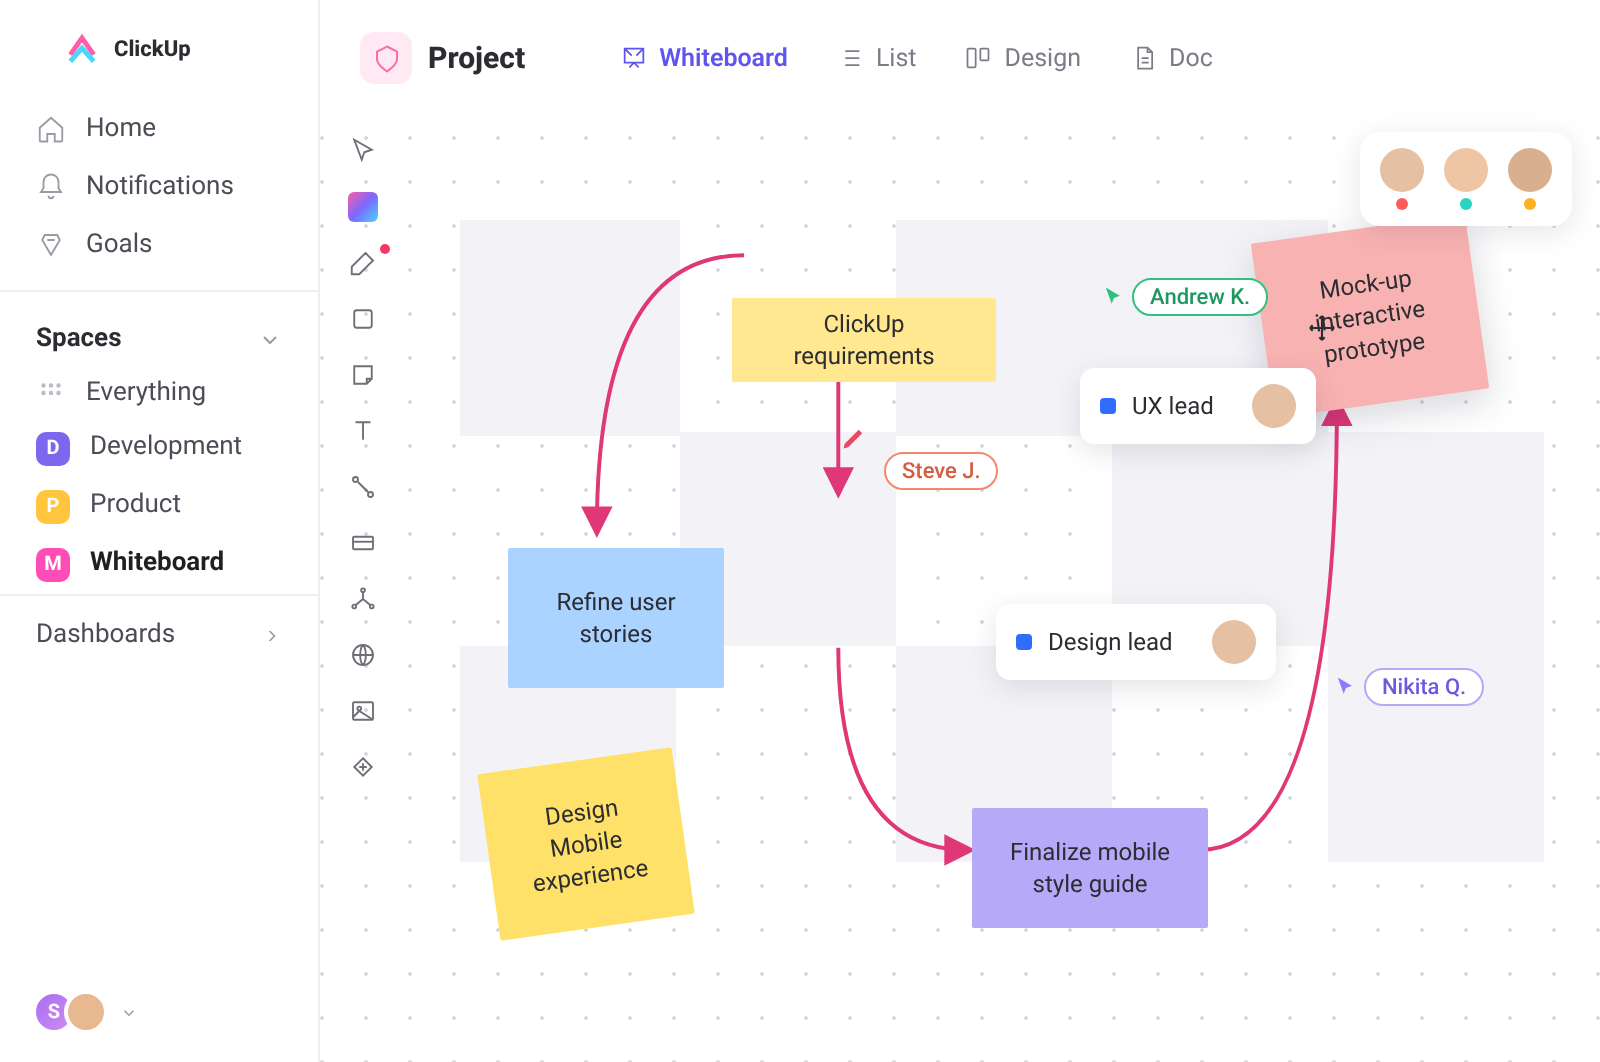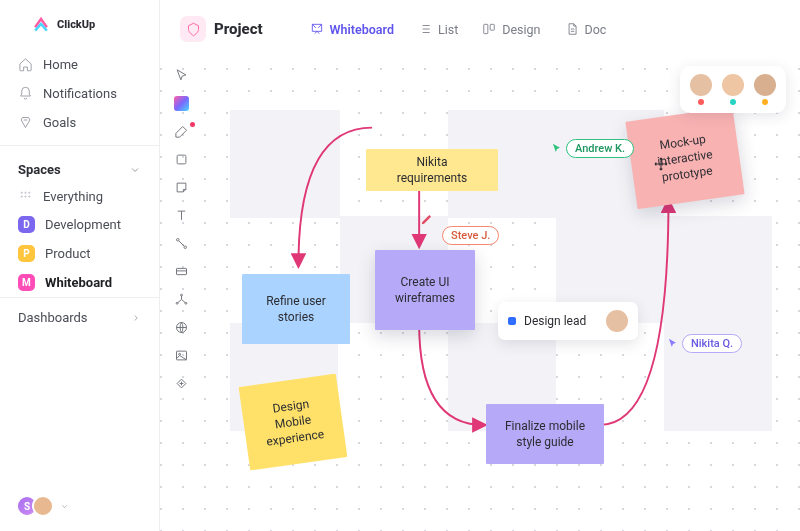--- a/index.html
+++ b/index.html
@@ -6,21 +6,21 @@
 body { font-family: -apple-system, BlinkMacSystemFont, "Segoe UI", Roboto, sans-serif; font-size: 13px; color: #2c2d32; background: #fff; width: 800px; height: 531px; overflow: hidden; border-radius: 10px; position: relative; }
 .app { display: flex; height: 100%; }
 .sidebar { width: 160px; display: flex; flex-direction: column; border-right: 1px solid #eee; }
 .logo { display: flex; align-items: center; gap: 6px; padding: 14px 31px; font-weight: 800; font-size: 11px; }
 .logo svg { width: 20px; height: 20px; }
 .nav-sec { padding: 2px 0; }
 .nav-item { display: flex; align-items: center; gap: 10px; padding: 7px 18px; font-size: 13px; color: #4b4d56; cursor: pointer; }
 .nav-item svg { width: 15px; height: 15px; stroke: #9a9ca5; fill: none; stroke-width: 1.5; }
 .section-head { display: flex; align-items: center; justify-content: space-between; padding: 10px 18px 6px; font-weight: 700; font-size: 13px; }
 .section-head svg { width: 12px; height: 12px; stroke: #9a9ca5; fill: none; stroke-width: 2; }
-.space-item { display: flex; align-items: center; gap: 10px; padding: 6px 18px; font-size: 13px; color: #4b4d56; cursor: pointer; }
+.space-item { display: flex; align-items: flex-start; gap: 10px; padding: 6px 18px; font-size: 13px; color: #4b4d56; cursor: pointer; }
 .space-item.bold { font-weight: 700; color: #1f2024; }
 .space-badge { width: 17px; height: 17px; border-radius: 5px; display: flex; align-items: center; justify-content: center; font-size: 10px; font-weight: 700; color: #fff; }
 .hr { height: 1px; background: #eee; margin: 6px 0; }
 .collapsible { display: flex; align-items: center; justify-content: space-between; padding: 12px 18px; font-size: 13px; color: #4b4d56; cursor: pointer; border-top: 1px solid #eee; }
 .collapsible svg { width: 10px; height: 10px; stroke: #9a9ca5; fill: none; stroke-width: 2; }
 .sidebar-foot { margin-top: auto; padding: 14px 16px; display: flex; align-items: center; gap: -4px; }
 .avatar-sm { width: 22px; height: 22px; border-radius: 50%; margin-left: -6px; border: 2px solid #fff; }
 .avatar-sm.purple { background: linear-gradient(135deg,#a770ef,#cf8bf3); display:flex;align-items:center;justify-content:center;color:#fff;font-weight:700;font-size:10px; margin-left:0;}
 .avatar-sm.ph { background: #e8b890; }
 .sidebar-foot svg { width: 9px; height: 9px; stroke: #9a9ca5; fill: none; stroke-width: 2; margin-left: 6px; }
@@ -270,38 +270,40 @@
             </svg>
           </div>
         <div class="tool">
             <svg viewBox="0 0 24 24">
               <path d="M12 5l7 7-7 7-7-7zM12 9v6M9 12h6"></path>
             </svg>
           </div>
       </div>
 
       <div class="note lyellow" style="left:206px;top:95px;width:132px;height:42px">
-          <span>Nikita requirements</span>
-        </div>
-      <div class="note blue" style="left:82px;top:220px;width:108px;height:70px">
+          <span>ClickUp requirements</span>
+        </div>
+      <div class="note blue" style="left:94px;top:220px;width:108px;height:70px">
           <span>Refine user stories</span>
-        </div>
-      <div class="note purple shadow" style="left:215px;top:196px;width:100px;height:80px">
-          <span>Create UI wireframes</span>
         </div>
       <div class="note yellow rot" style="left:84px;top:326px;width:98px;height:84px">
           <span>Design Mobile experience</span>
         </div>
       <div class="note purple" style="left:326px;top:350px;width:118px;height:60px">
           <span>Finalize mobile style guide</span>
         </div>
       <div class="note pink rot shadow" style="left:471px;top:60px;width:108px;height:88px">
           <span>Mock-up interactive prototype</span>
         </div>
 
+      <div class="card" style="left:380px;top:130px;width:118px">
+          <div class="sq" style="background:#2f6dff"></div>
+          <span>UX lead</span>
+          <div class="avatar" style="margin-left:auto"></div>
+        </div>
       <div class="card" style="left:338px;top:248px;width:140px">
           <div class="sq" style="background:#2f6dff"></div>
           <span>Design lead</span>
           <div class="avatar" style="margin-left:auto"></div>
         </div>
 
       <div class="cursor-tag" style="left:390px;top:85px">
         <svg viewBox="0 0 24 24">
             <path d="M5 3l12 7-5 2-2 5z" fill="#2ec27e"></path>
           </svg>

